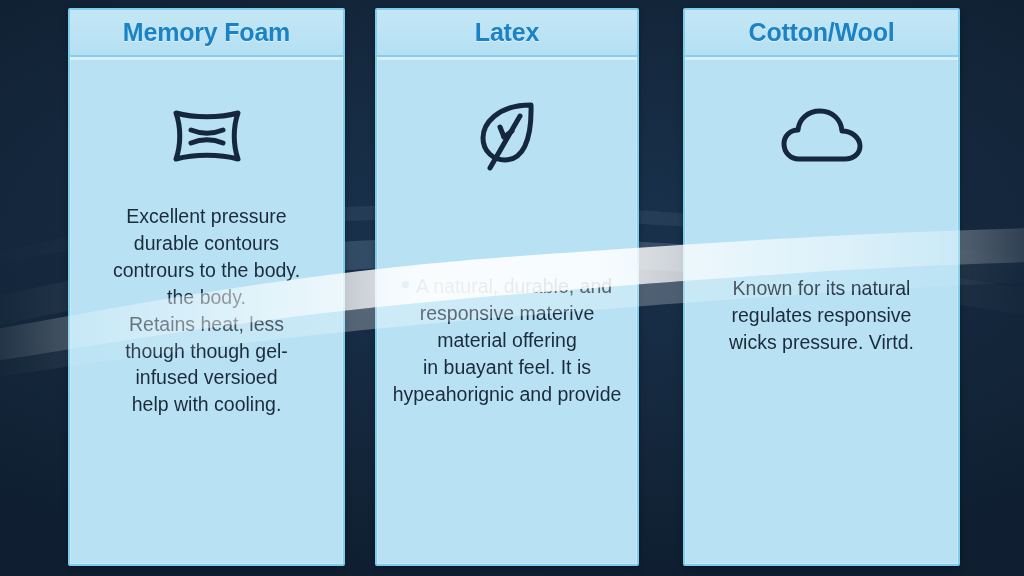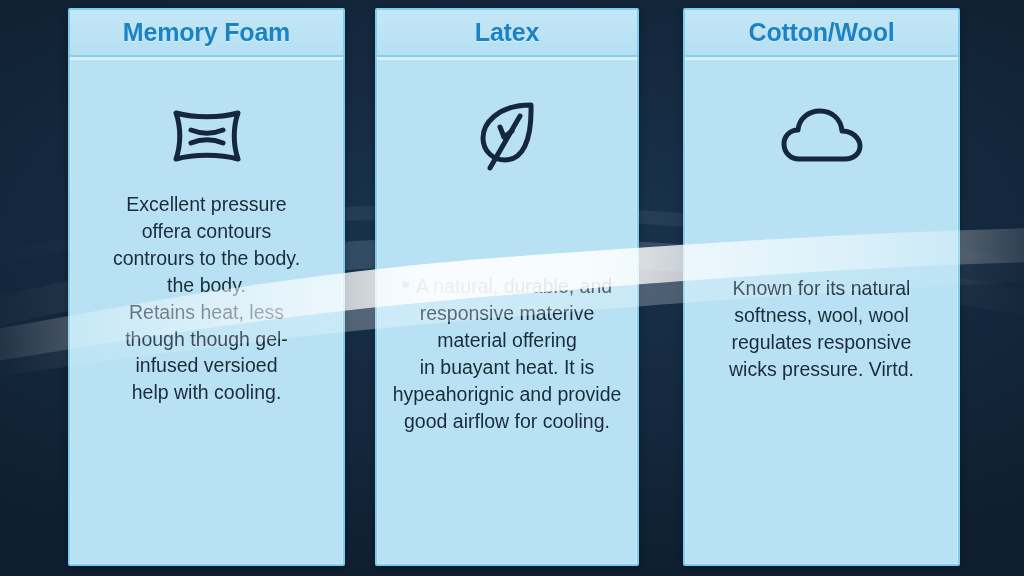--- a/index.html
+++ b/index.html
@@ -107,21 +107,21 @@
 
   .desc {
     color: #1c2b3a;
     font-size: 19.5px;
     line-height: 1.38;
     text-align: center;
     width: 100%;
   }
   .desc .line { display: block; white-space: nowrap; }
 
-  .body-0 .desc { margin-top: 16px; }
+  .body-0 .desc { margin-top: 28px; }
   .body-1 .desc { margin-top: 98px; }
   .body-2 .desc { margin-top: 100px; }
 
   .bullet {
     display: inline-block;
     width: 7px; height: 7px;
     border-radius: 50%;
     background: #2a8fc4;
     vertical-align: middle;
     margin-right: 7px;
@@ -164,21 +164,21 @@
           <g fill="none" stroke="#15273c" stroke-width="5" stroke-linecap="round" stroke-linejoin="round">
             <path d="M8 8 C 26 13 52 13 70 8 C 65 22 65 40 70 54
                      C 52 49 26 49 8 54 C 13 40 13 22 8 8 Z"></path>
             <path d="M23 25 C 33 29 45 29 55 25"></path>
             <path d="M23 38 C 33 34 45 34 55 38"></path>
           </g>
         </svg>
       </div>
       <div class="desc">
         <span class="line">Excellent pressure</span>
-        <span class="line">offera contours</span>
+        <span class="line">durable contours</span>
         <span class="line">contrours to the body.</span>
         <span class="line">the body.</span>
         <span class="line">Retains heat, less</span>
         <span class="line">though though gel-</span>
         <span class="line">infused versioed</span>
         <span class="line">help with cooling.</span>
       </div>
     </div>
   </div>
 
@@ -195,44 +195,42 @@
             <path d="M46 18 L 16 70"></path>
             <path d="M30 39 L 38 33"></path>
             <path d="M30 39 L 26 29"></path>
           </g>
         </svg>
       </div>
       <div class="desc">
         <span class="line"><span class="bullet"></span><span>A natural, durable, and</span></span>
         <span class="line">responsive materive</span>
         <span class="line">material offering</span>
-        <span class="line">in buayant heat.  It is</span>
+        <span class="line">in buayant feel.  It is</span>
         <span class="line">hypeahorignic and provide</span>
-        <span class="line">good airflow for cooling.</span>
       </div>
     </div>
   </div>
 
   <div class="card c2">
     <div class="card-header">
       <div class="card-title">Cotton/Wool</div>
     </div>
     <div class="card-body body-2">
       <div class="icon-wrap">
         <svg width="82" height="58" viewBox="0 0 82 58">
           <g fill="none" stroke="#15273c" stroke-width="5" stroke-linecap="round" stroke-linejoin="round">
             <path d="M18 52 C 9 52 3 45 3 37 C 3 29 9 23 17 23
                      C 18 12 27 4 39 4 C 51 4 60 12 61 24
                      C 71 24 79 31 79 39 C 79 47 72 52 64 52 Z"></path>
           </g>
         </svg>
       </div>
       <div class="desc">
         <span class="line">Known for its natural</span>
-        <span class="line">softness, wool, wool</span>
         <span class="line">regulates responsive</span>
         <span class="line">wicks pressure. Virtd.</span>
       </div>
     </div>
   </div>
 
 </div>
 
 <svg id="swoosh" viewBox="0 0 1024 576" preserveAspectRatio="none">
   <defs>

